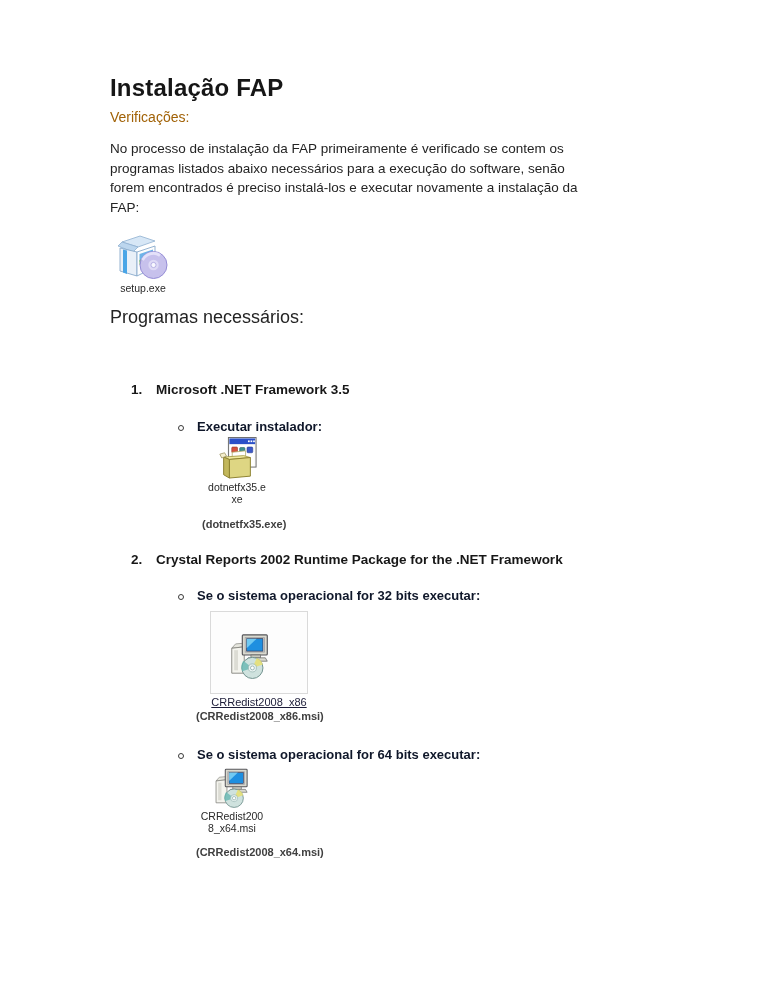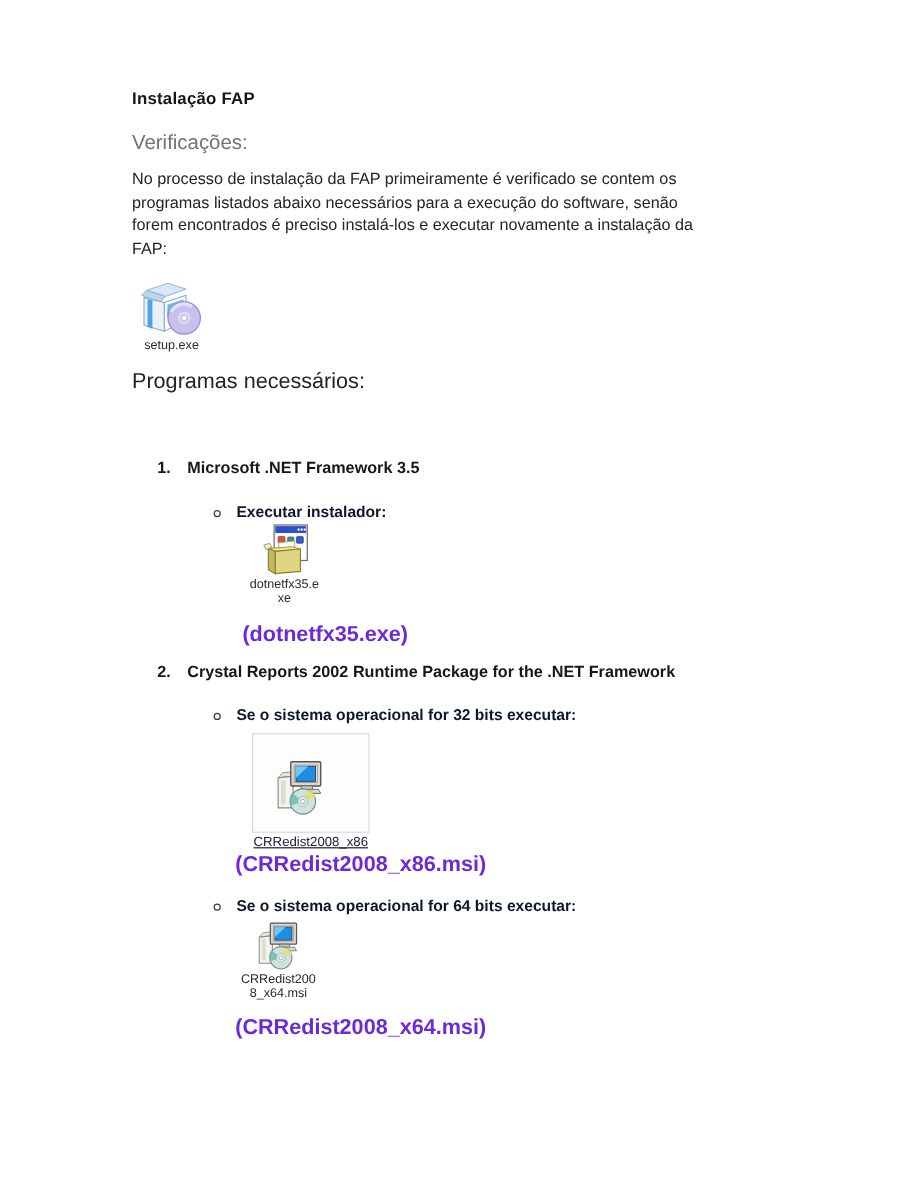--- a/index.html
+++ b/index.html
@@ -2,37 +2,37 @@
 <html><head>
 <meta charset="utf-8">
 <style>
   * { margin:0; padding:0; box-sizing:border-box; }
   html,body { background:#ffffff; }
   .page {
     position:relative; width:768px; height:994px; background:#ffffff;
     font-family:"Liberation Sans", sans-serif; color:#1f1f1f; overflow:hidden;
   }
   .abs { position:absolute; }
-  .doc-title { left:110px; top:74px; font-size:14px; font-weight:bold; color:#161616; letter-spacing:.2px; }
-  .doc-subtitle { left:110px; top:109px; font-size:17px; color:#737373; }
+  .doc-title { left:110px; top:74px; font-size:24px; font-weight:bold; color:#161616; letter-spacing:.2px; }
+  .doc-subtitle { left:110px; top:109px; font-size:14px; color:#a16207; }
   .intro { left:110px; top:139px; width:585px; font-size:13.5px; line-height:19.5px; color:#242424; white-space:pre-line; }
   .section-heading { left:110px; top:307px; font-size:18px; color:#242424; }
 
   .figure { text-align:center; }
   .figure .icon-label { font-size:10.5px; line-height:11.5px; color:#2a2a2a; white-space:pre-line; margin-top:2px; }
 
   .setup-fig { left:106px; top:233px; width:74px; }
   .dotnet-fig { left:199px; top:436px; width:76px; }
   .x64-fig { left:192px; top:763px; width:80px; }
 
   .num { font-size:13.5px; font-weight:bold; color:#171717; }
   .prog-name { font-size:13.5px; font-weight:bold; color:#171717;text-align:right; }
   .step-label { font-size:13px; font-weight:bold; color:#0f172a; }
   .bullet-circle { width:6px; height:6px; border:1.2px solid #3a3a3a; border-radius:50%; background:transparent; }
-  .file-note { font-size:18px; font-weight:bold; color:#6d28d9; }
+  .file-note { font-size:11px; font-weight:bold; color:#404040; }
 
   .tile { left:210px; top:611px; width:98px; height:83px; border:1px solid #dadada; background:#fdfdfd; }
   .tile svg { position:absolute; left:15px; top:16px; }
   .label32 { left:185px; top:696px; width:148px; text-align:center; font-size:11px; color:#1c1c38;text-decoration:underline; }
 
   svg { display:block; margin:0 auto; }
 </style>
 </head>
 <body>
 

